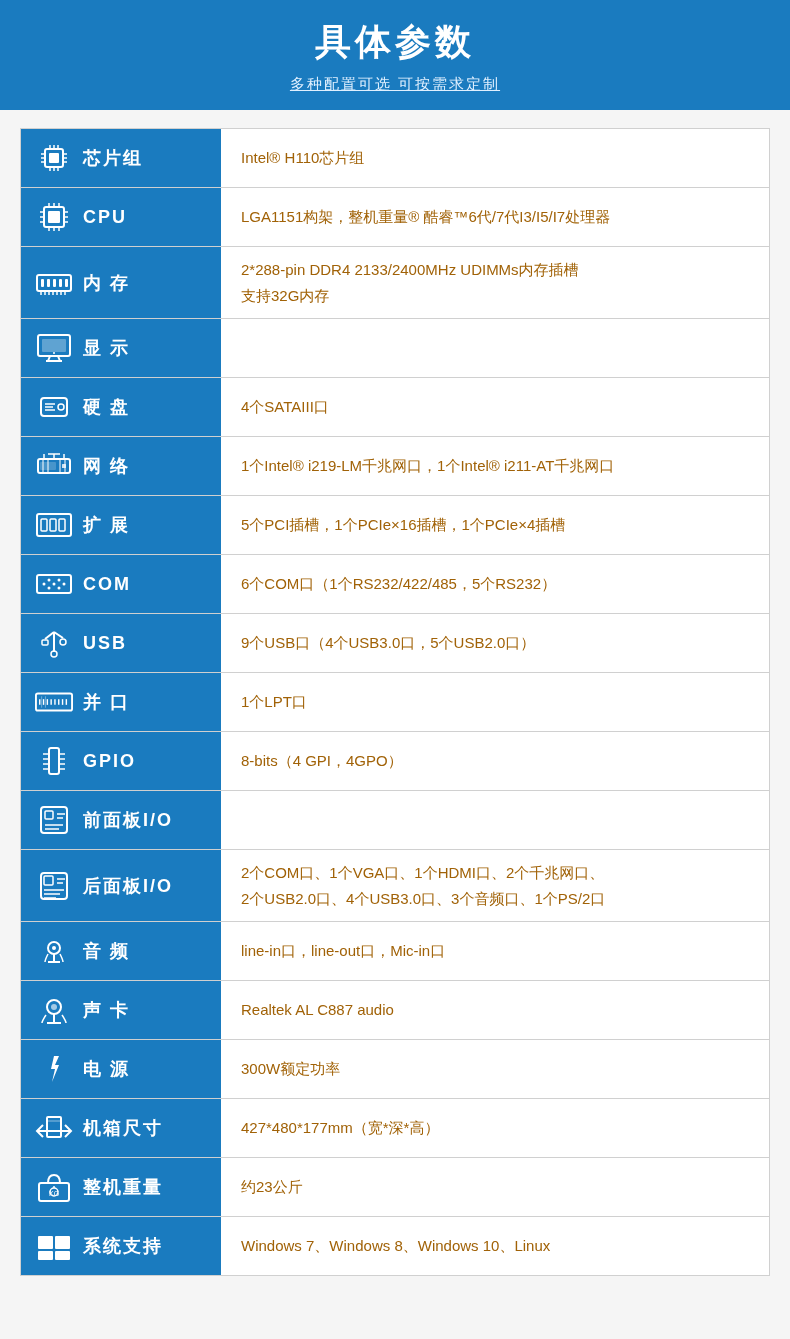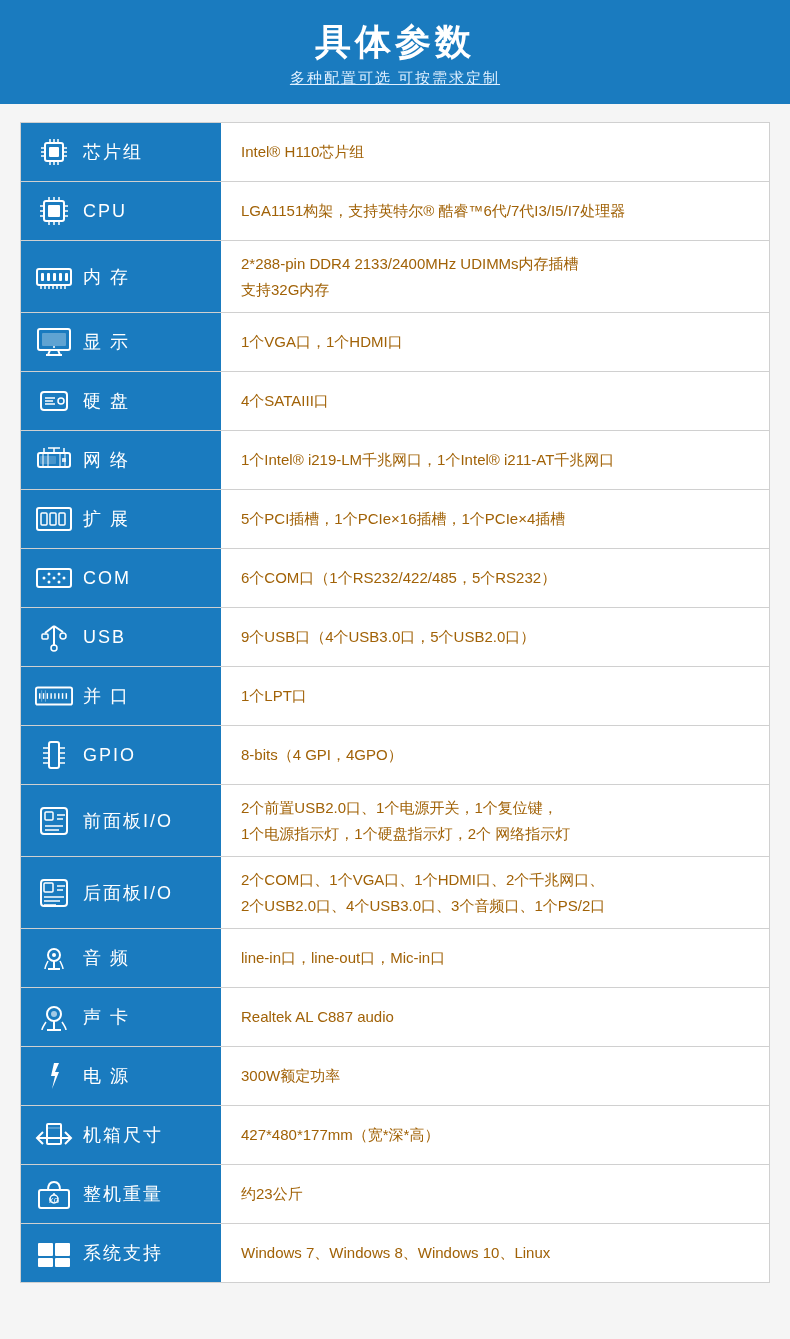--- a/index.html
+++ b/index.html
@@ -13,21 +13,21 @@
     .header {
       background: #1a7bbf;
       padding: 18px 20px 16px;
       text-align: center;
     }
     .header-title {
       color: #fff;
       font-size: 36px;
       font-weight: bold;
       letter-spacing: 4px;
-      margin-bottom: 2px;
+      margin-bottom: 8px;
     }
     .header-subtitle {
       color: #e0f0ff;
       font-size: 15px;
       letter-spacing: 2px;
       text-decoration: underline;
     }
 
     .table-container {
       margin: 18px 20px 20px;
@@ -59,21 +59,21 @@
       min-width: 38px;
       height: 38px;
       display: flex;
       align-items: center;
       justify-content: center;
       font-size: 22px;
       color: #fff;
     }
     .spec-name {
       font-size: 18px;
-      font-weight: normal;
+      font-weight: bold;
       color: #fff;
       letter-spacing: 2px;
       white-space: nowrap;
     }
 
     .spec-value {
       flex: 1;
       display: flex;
       align-items: center;
       padding: 10px 20px;
@@ -130,21 +130,21 @@
     <line x1="12" y1="3" x2="12" y2="7" stroke="white" stroke-width="1.5"></line>
     <line x1="17" y1="3" x2="17" y2="7" stroke="white" stroke-width="1.5"></line>
     <line x1="22" y1="3" x2="22" y2="7" stroke="white" stroke-width="1.5"></line>
     <line x1="12" y1="27" x2="12" y2="31" stroke="white" stroke-width="1.5"></line>
     <line x1="17" y1="27" x2="17" y2="31" stroke="white" stroke-width="1.5"></line>
     <line x1="22" y1="27" x2="22" y2="31" stroke="white" stroke-width="1.5"></line>
   </svg>
       </div>
       <span class="spec-name">CPU</span>
     </div>
-    <div class="spec-value">LGA1151构架，支持英特尔® 酷睿™6代/7代I3/I5/I7处理器</div>
+    <div class="spec-value">LGA1151构架，整机重量® 酷睿™6代/7代I3/I5/I7处理器</div>
   </div>
     <div class="spec-row">
     <div class="spec-label">
       <div class="spec-icon">
         <svg viewBox="0 0 38 28" fill="none" xmlns="http://www.w3.org/2000/svg" width="38" height="28">
     <rect x="2" y="6" width="34" height="16" rx="2" stroke="white" stroke-width="2" fill="none"></rect>
     <rect x="6" y="10" width="3" height="8" rx="1" fill="white"></rect>
     <rect x="12" y="10" width="3" height="8" rx="1" fill="white"></rect>
     <rect x="18" y="10" width="3" height="8" rx="1" fill="white"></rect>
     <rect x="24" y="10" width="3" height="8" rx="1" fill="white"></rect>
@@ -169,21 +169,20 @@
     <rect x="2" y="2" width="32" height="21" rx="2" stroke="white" stroke-width="2" fill="none"></rect>
     <line x1="14" y1="23" x2="12" y2="28" stroke="white" stroke-width="2"></line>
     <line x1="22" y1="23" x2="24" y2="28" stroke="white" stroke-width="2"></line>
     <line x1="10" y1="28" x2="26" y2="28" stroke="white" stroke-width="2"></line>
     <rect x="6" y="6" width="24" height="13" rx="1" fill="white" opacity="0.3"></rect>
     <circle cx="18" cy="20" r="1" fill="white"></circle>
   </svg>
       </div>
       <span class="spec-name">显 示</span>
     </div>
-    <div class="spec-value">1个VGA口，1个HDMI口</div>
   </div>
     <div class="spec-row">
     <div class="spec-label">
       <div class="spec-icon">
         <svg viewBox="0 0 34 34" fill="none" xmlns="http://www.w3.org/2000/svg" width="34" height="34">
     <rect x="4" y="8" width="26" height="18" rx="3" stroke="white" stroke-width="2" fill="none"></rect>
     <circle cx="24" cy="17" r="3" stroke="white" stroke-width="1.5" fill="none"></circle>
     <line x1="8" y1="14" x2="18" y2="14" stroke="white" stroke-width="1.5"></line>
     <line x1="8" y1="17" x2="16" y2="17" stroke="white" stroke-width="1.5"></line>
     <line x1="8" y1="20" x2="18" y2="20" stroke="white" stroke-width="1.5"></line>
@@ -309,21 +308,20 @@
     <rect x="4" y="4" width="26" height="26" rx="3" stroke="white" stroke-width="2" fill="none"></rect>
     <rect x="8" y="8" width="8" height="8" rx="1" stroke="white" stroke-width="1.5" fill="none"></rect>
     <line x1="20" y1="11" x2="28" y2="11" stroke="white" stroke-width="1.5"></line>
     <line x1="20" y1="15" x2="26" y2="15" stroke="white" stroke-width="1.5"></line>
     <line x1="8" y1="22" x2="26" y2="22" stroke="white" stroke-width="1.5"></line>
     <line x1="8" y1="26" x2="22" y2="26" stroke="white" stroke-width="1.5"></line>
   </svg>
       </div>
       <span class="spec-name">前面板I/O</span>
     </div>
-    <div class="spec-value">2个前置USB2.0口、1个电源开关，1个复位键，<br>1个电源指示灯，1个硬盘指示灯，2个 网络指示灯</div>
   </div>
     <div class="spec-row">
     <div class="spec-label">
       <div class="spec-icon">
         <svg viewBox="0 0 34 34" fill="none" xmlns="http://www.w3.org/2000/svg" width="34" height="34">
     <rect x="4" y="4" width="26" height="26" rx="3" stroke="white" stroke-width="2" fill="none"></rect>
     <rect x="7" y="7" width="9" height="9" rx="1" stroke="white" stroke-width="1.5" fill="none"></rect>
     <line x1="20" y1="10" x2="28" y2="10" stroke="white" stroke-width="1.5"></line>
     <line x1="20" y1="14" x2="26" y2="14" stroke="white" stroke-width="1.5"></line>
     <line x1="7" y1="21" x2="27" y2="21" stroke="white" stroke-width="1.5"></line>

